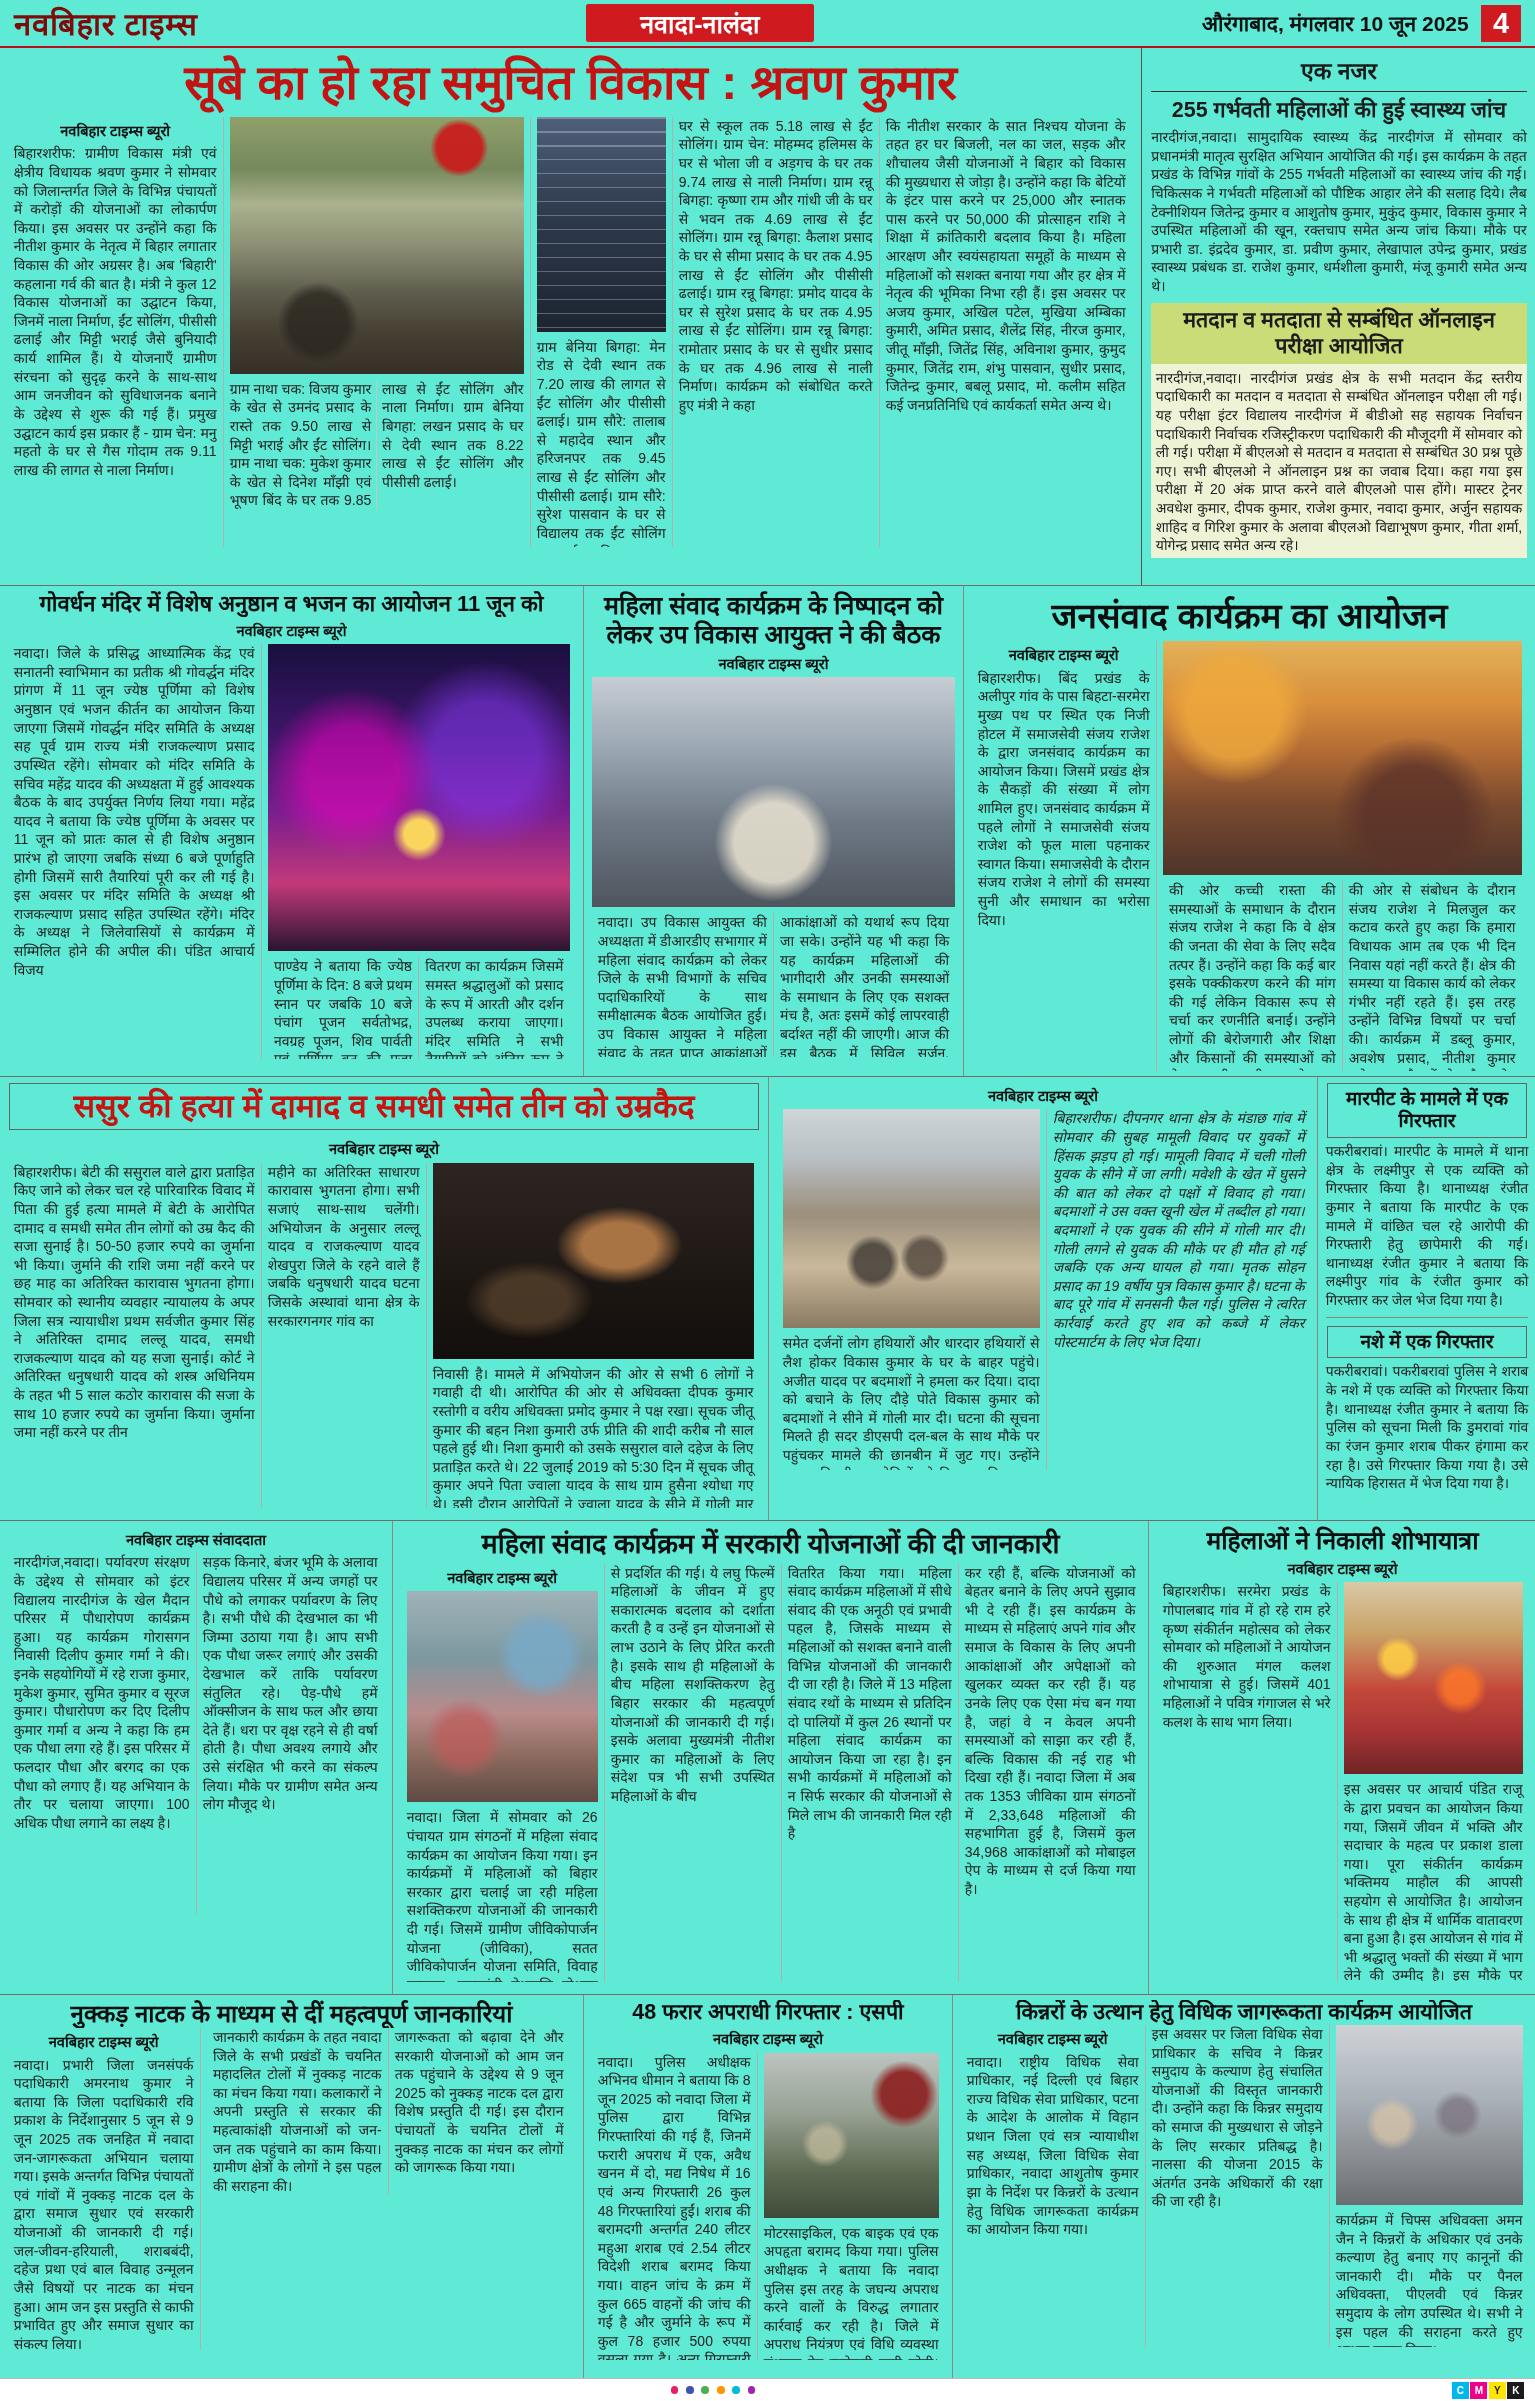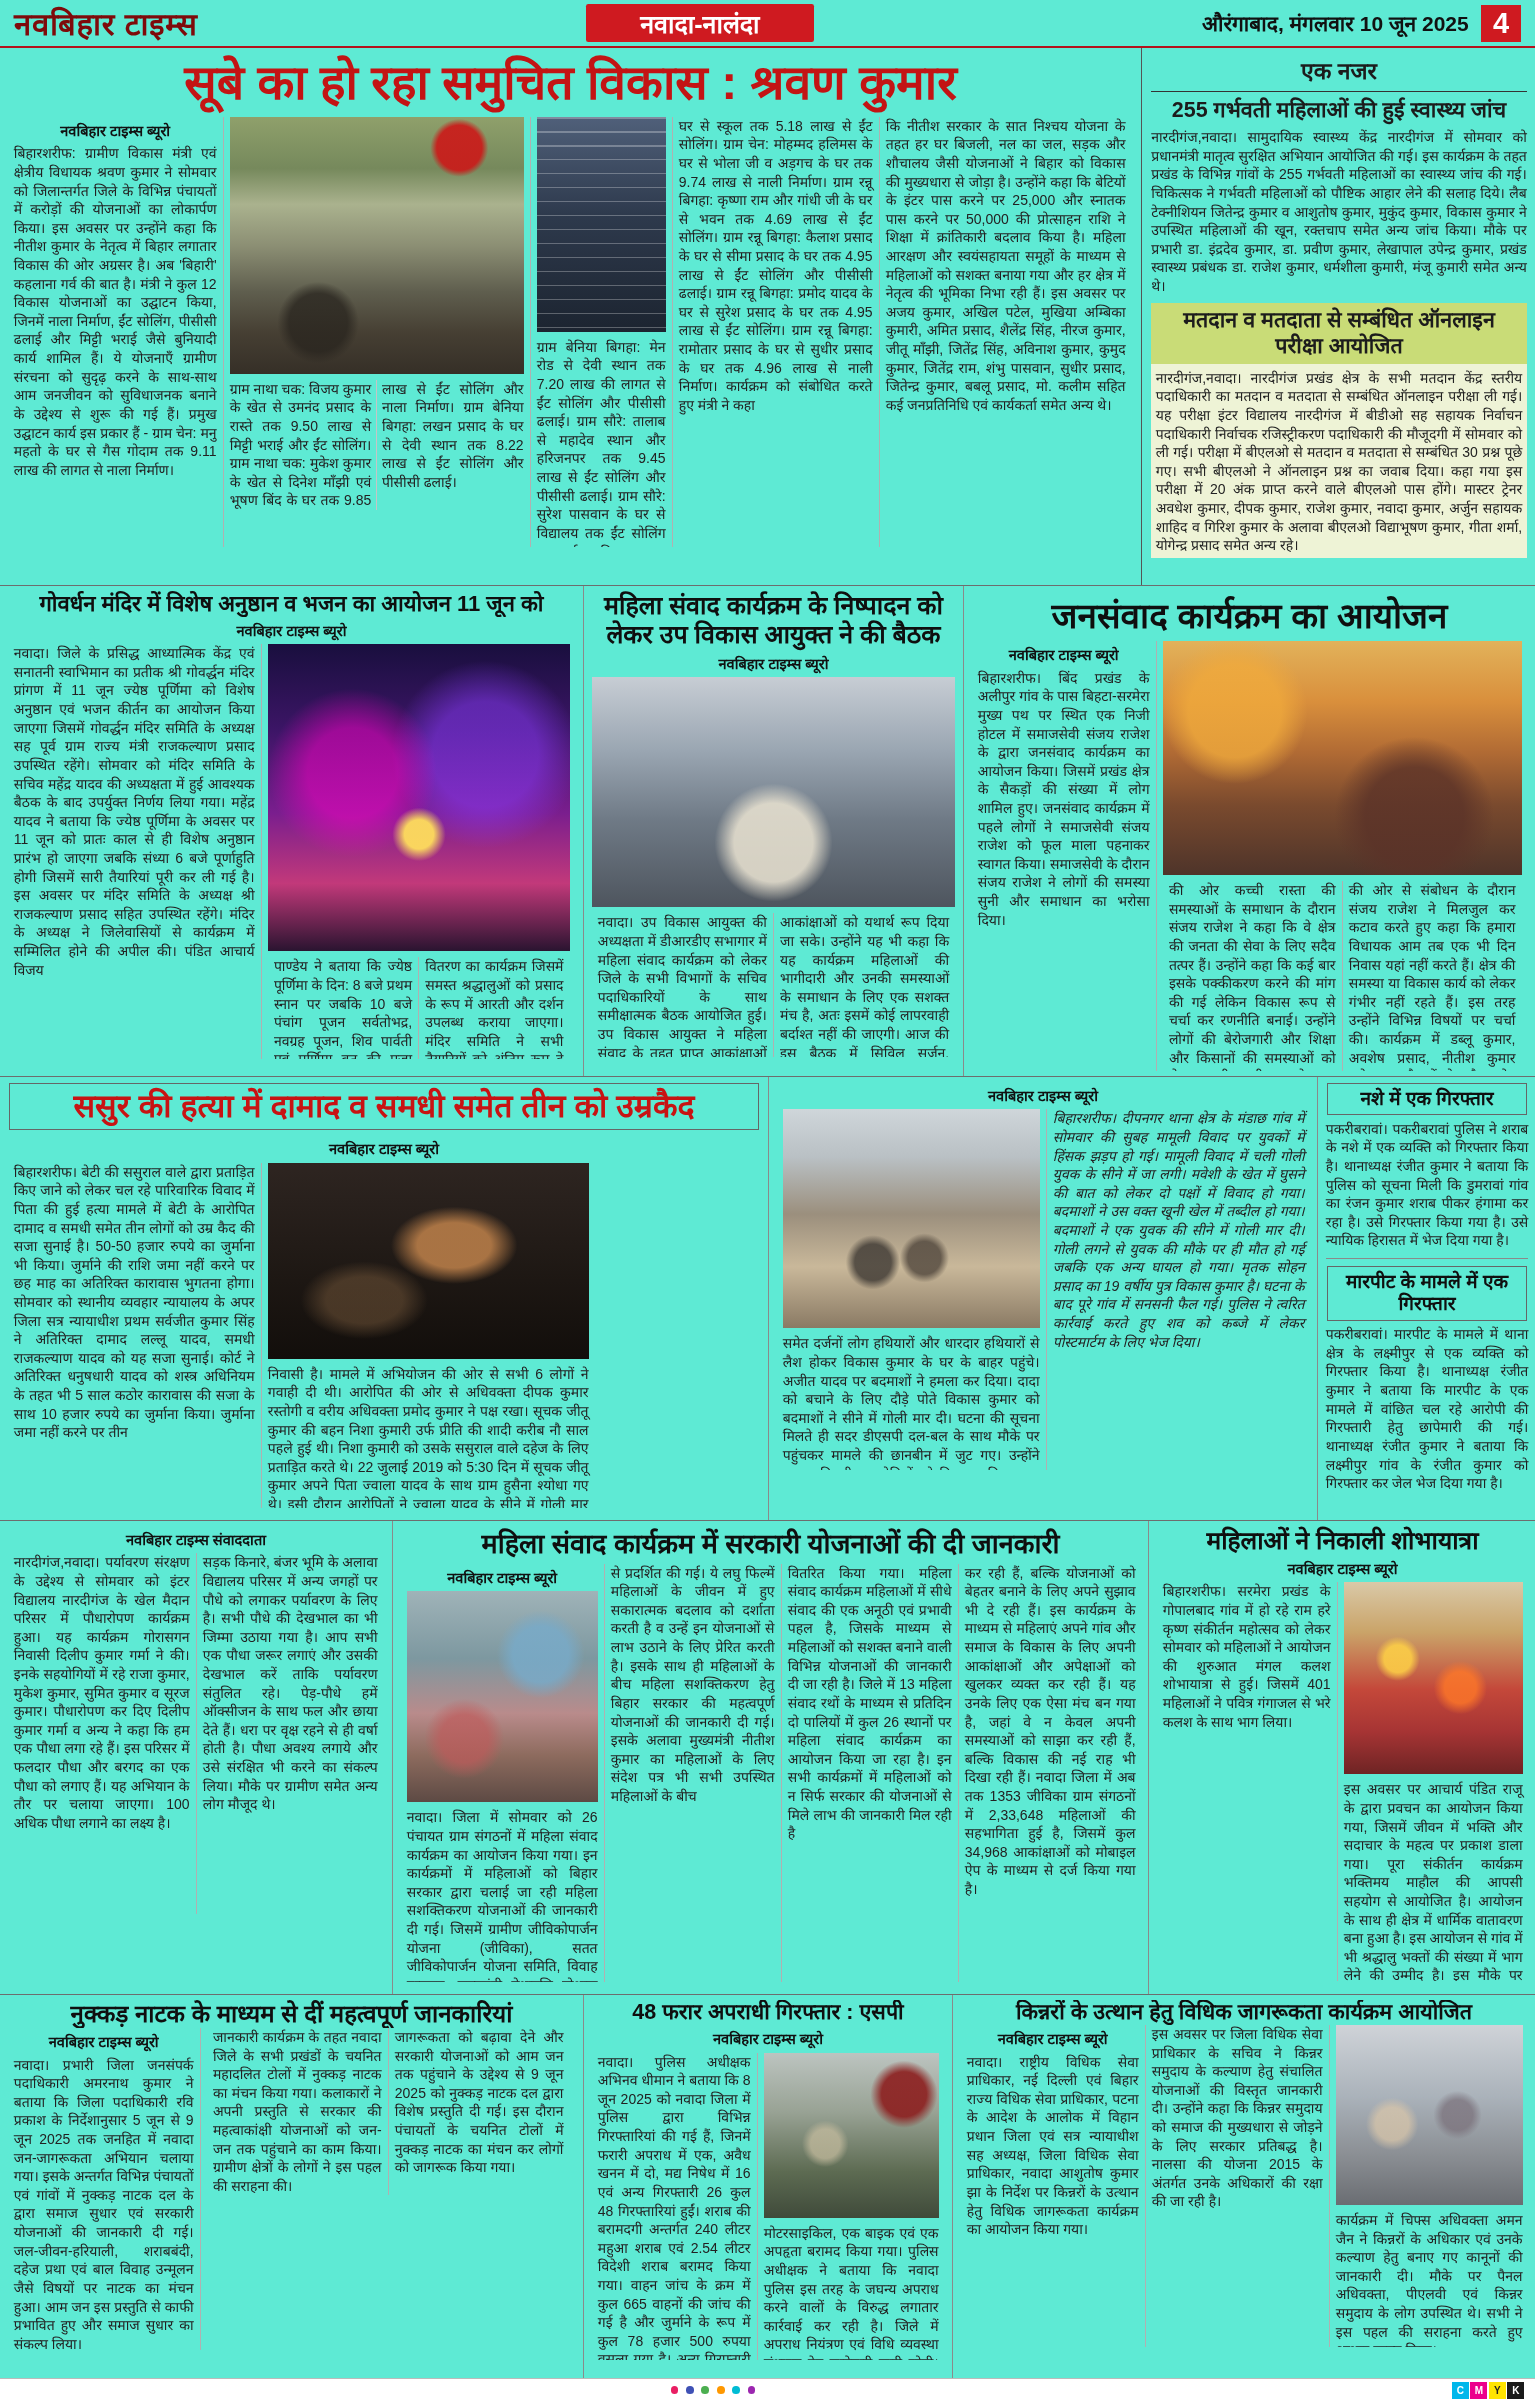--- a/index.html
+++ b/index.html
@@ -272,20 +272,23 @@
   </section>
 
   <section class="row row3">
     <article class="art-conviction">
       <h2 class="hl hl-red hl-conviction boxed oneline">ससुर की हत्या में दामाद व समधी समेत तीन को उम्रकैद</h2>
       <div class="byline">नवबिहार टाइम्स ब्यूरो</div>
       <div class="cols conv-body">
         <div class="col colC1">
           <p class="body-text">बिहारशरीफ। बेटी की ससुराल वाले द्वारा प्रताड़ित किए जाने को लेकर चल रहे पारिवारिक विवाद में पिता की हुई हत्या मामले में बेटी के आरोपित दामाद व समधी समेत तीन लोगों को उम्र कैद की सजा सुनाई है। 50-50 हजार रुपये का जुर्माना भी किया। जुर्माने की राशि जमा नहीं करने पर छह माह का अतिरिक्त कारावास भुगतना होगा। सोमवार को स्थानीय व्यवहार न्यायालय के अपर जिला सत्र न्यायाधीश प्रथम सर्वजीत कुमार सिंह ने अतिरिक्त दामाद लल्लू यादव, समधी राजकल्याण यादव को यह सजा सुनाई। कोर्ट ने अतिरिक्त धनुषधारी यादव को शस्त्र अधिनियम के तहत भी 5 साल कठोर कारावास की सजा के साथ 10 हजार रुपये का जुर्माना किया। जुर्माना जमा नहीं करने पर तीन</p>
         </div>
+        <div class="col colC2">
+          <p class="body-text">महीने का अतिरिक्त साधारण कारावास भुगतना होगा। सभी सजाएं साथ-साथ चलेंगी। अभियोजन के अनुसार लल्लू यादव व राजकल्याण यादव शेखपुरा जिले के रहने वाले हैं जबकि धनुषधारी यादव घटना जिसके अस्थावां थाना क्षेत्र के सरकारगनगर गांव का</p>
+        </div>
         <div class="col colCR">
           <div class="photo ph-gavel"></div>
           <p class="body-text">निवासी है। मामले में अभियोजन की ओर से सभी 6 लोगों ने गवाही दी थी। आरोपित की ओर से अधिवक्ता दीपक कुमार रस्तोगी व वरीय अधिवक्ता प्रमोद कुमार ने पक्ष रखा। सूचक जीतू कुमार की बहन निशा कुमारी उर्फ प्रीति की शादी करीब नौ साल पहले हुई थी। निशा कुमारी को उसके ससुराल वाले दहेज के लिए प्रताड़ित करते थे। 22 जुलाई 2019 को 5:30 दिन में सूचक जीतू कुमार अपने पिता ज्वाला यादव के साथ ग्राम हुसैना श्योधा गए थे। इसी दौरान आरोपितों ने ज्वाला यादव के सीने में गोली मार दी। इलाज के लिए ले जाने के क्रम में उनकी मौत हो गई थी।</p>
         </div>
       </div>
     </article>
 
     <article class="art-shooting">
       <div class="byline">नवबिहार टाइम्स ब्यूरो</div>
       <div class="cols shoot-body">
@@ -294,26 +297,26 @@
           <p class="body-text">समेत दर्जनों लोग हथियारों और धारदार हथियारों से लैश होकर विकास कुमार के घर के बाहर पहुंचे। अजीत यादव पर बदमाशों ने हमला कर दिया। दादा को बचाने के लिए दौड़े पोते विकास कुमार को बदमाशों ने सीने में गोली मार दी। घटना की सूचना मिलते ही सदर डीएसपी दल-बल के साथ मौके पर पहुंचकर मामले की छानबीन में जुट गए। उन्होंने बताया कि तीन आरोपियों को गिरफ्तार किया गया है। अन्य आरोपियों की गिरफ्तारी के लिए छापेमारी की जा रही है। घटना के बाद गांव में माहौल तनाव बना हुआ है।</p>
         </div>
         <div class="col colS2">
           <p class="body-text">बिहारशरीफ। दीपनगर थाना क्षेत्र के मंडाछ गांव में सोमवार की सुबह मामूली विवाद पर युवकों में हिंसक झड़प हो गई। मामूली विवाद में चली गोली युवक के सीने में जा लगी। मवेशी के खेत में घुसने की बात को लेकर दो पक्षों में विवाद हो गया। बदमाशों ने उस वक्त खूनी खेल में तब्दील हो गया। बदमाशों ने एक युवक की सीने में गोली मार दी। गोली लगने से युवक की मौके पर ही मौत हो गई जबकि एक अन्य घायल हो गया। मृतक सोहन प्रसाद का 19 वर्षीय पुत्र विकास कुमार है। घटना के बाद पूरे गांव में सनसनी फैल गई। पुलिस ने त्वरित कार्रवाई करते हुए शव को कब्जे में लेकर पोस्टमार्टम के लिए भेज दिया।</p>
         </div>
       </div>
     </article>
 
     <aside class="aside-briefs">
       <div class="brief">
+        <h3 class="hl brief-head boxed">मारपीट के मामले में एक गिरफ्तार</h3>
+        <p class="body-text">पकरीबरावां। मारपीट के मामले में थाना क्षेत्र के लक्ष्मीपुर से एक व्यक्ति को गिरफ्तार किया है। थानाध्यक्ष रंजीत कुमार ने बताया कि मारपीट के एक मामले में वांछित चल रहे आरोपी की गिरफ्तारी हेतु छापेमारी की गई। थानाध्यक्ष रंजीत कुमार ने बताया कि लक्ष्मीपुर गांव के रंजीत कुमार को गिरफ्तार कर जेल भेज दिया गया है।</p>
+      </div>
+      <div class="brief">
         <h3 class="hl brief-head boxed">नशे में एक गिरफ्तार</h3>
         <p class="body-text">पकरीबरावां। पकरीबरावां पुलिस ने शराब के नशे में एक व्यक्ति को गिरफ्तार किया है। थानाध्यक्ष रंजीत कुमार ने बताया कि पुलिस को सूचना मिली कि डुमरावां गांव का रंजन कुमार शराब पीकर हंगामा कर रहा है। उसे गिरफ्तार किया गया है। उसे न्यायिक हिरासत में भेज दिया गया है।</p>
-      </div>
-      <div class="brief">
-        <h3 class="hl brief-head boxed">मारपीट के मामले में एक गिरफ्तार</h3>
-        <p class="body-text">पकरीबरावां। मारपीट के मामले में थाना क्षेत्र के लक्ष्मीपुर से एक व्यक्ति को गिरफ्तार किया है। थानाध्यक्ष रंजीत कुमार ने बताया कि मारपीट के एक मामले में वांछित चल रहे आरोपी की गिरफ्तारी हेतु छापेमारी की गई। थानाध्यक्ष रंजीत कुमार ने बताया कि लक्ष्मीपुर गांव के रंजीत कुमार को गिरफ्तार कर जेल भेज दिया गया है।</p>
       </div>
     </aside>
   </section>
 
   <section class="row row4">
     <article class="art-plantation">
       <div class="byline">नवबिहार टाइम्स संवाददाता</div>
       <div class="cols plant-body">
         <div class="col" style="flex:0 0 188px;">
           <p class="body-text">नारदीगंज,नवादा। पर्यावरण संरक्षण के उद्देश्य से सोमवार को इंटर विद्यालय नारदीगंज के खेल मैदान परिसर में पौधारोपण कार्यक्रम हुआ। यह कार्यक्रम गोरासगन निवासी दिलीप कुमार गर्मा ने की। इनके सहयोगियों में रहे राजा कुमार, मुकेश कुमार, सुमित कुमार व सूरज कुमार। पौधारोपण कर दिए दिलीप कुमार गर्मा व अन्य ने कहा कि हम एक पौधा लगा रहे हैं। इस परिसर में फलदार पौधा और बरगद का एक पौधा को लगाए हैं। यह अभियान के तौर पर चलाया जाएगा। 100 अधिक पौधा लगाने का लक्ष्य है।</p>

